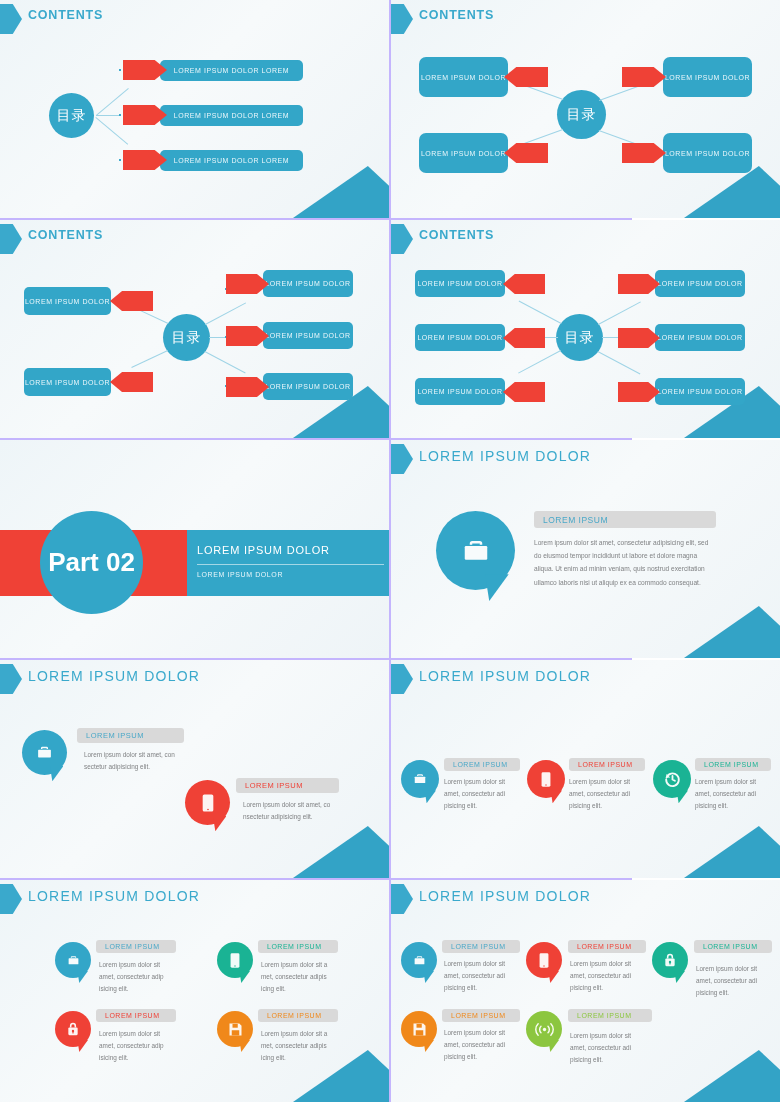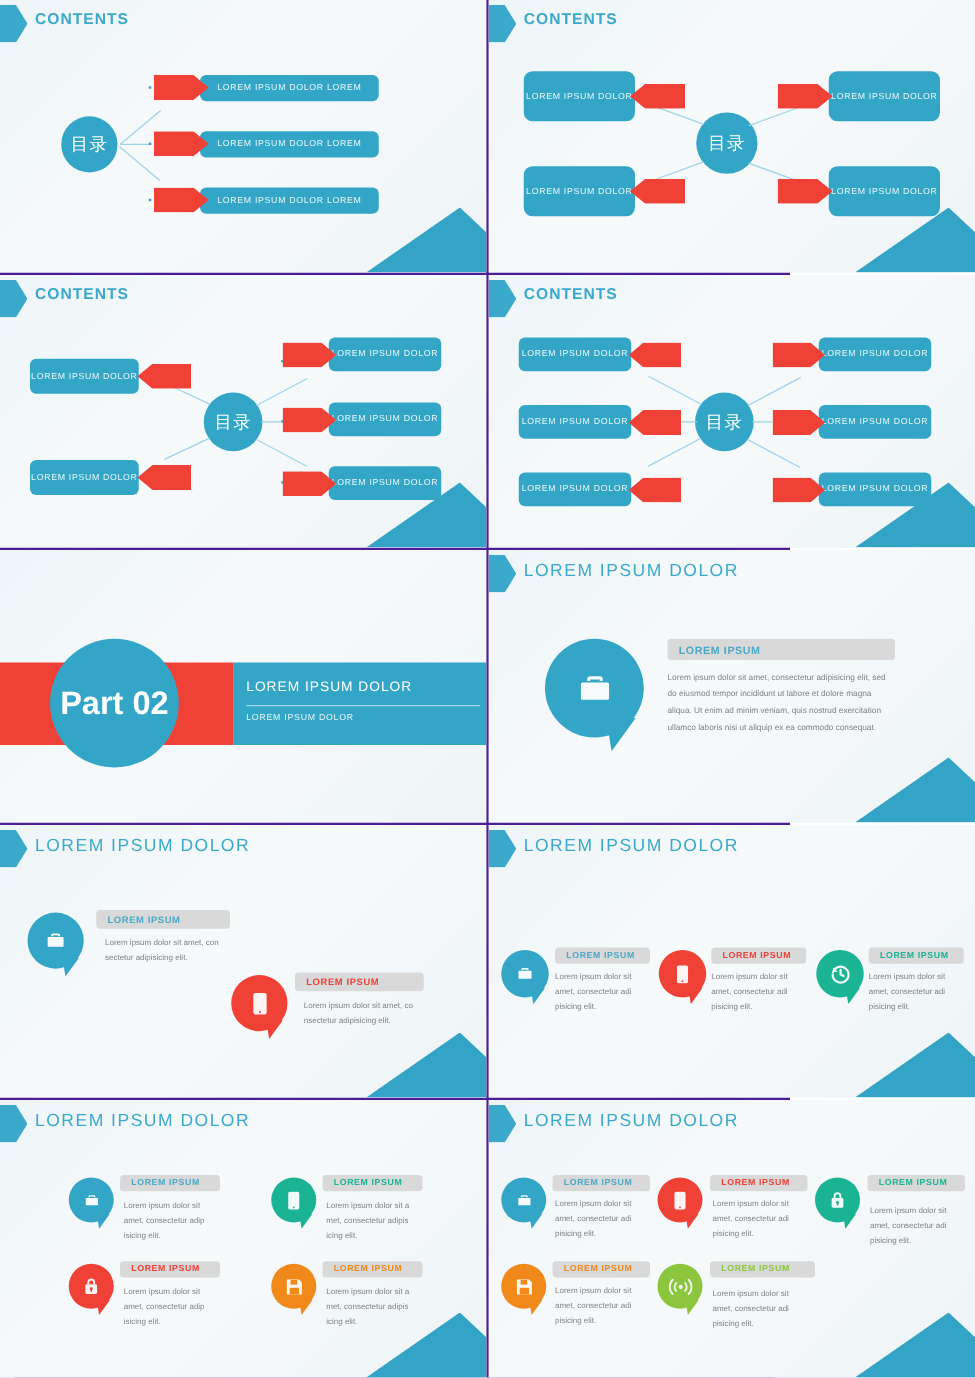--- a/index.html
+++ b/index.html
@@ -9,21 +9,21 @@
     font-family: "Liberation Sans", sans-serif;
     overflow: hidden;
   }
   #grid {
     width: 632px; height: 1102px;
     display: grid;
     grid-template-columns: 389px 389px;
     grid-template-rows: 218px 218px 218px 218px 222px;
     column-gap: 2px;
     row-gap: 2px;
-    background: #4c1d95;
+    background: #c4b5fd;
     border-radius: 14px;
   }
   .slide {
     position: relative;
     overflow: hidden;
     background: #f2f7f9;
     background-image: linear-gradient(135deg, #eef5f8 0%, #f7fafb 45%, #eef4f7 100%);
   }
   
   .chev {
@@ -97,21 +97,21 @@
     content: ""; position: absolute;
     right: 8%; bottom: -14%;
     width: 30%; height: 34%;
     background: inherit;
     clip-path: polygon(0 0, 100% 0, 18% 100%);
   }
   .bub svg { position: relative; z-index: 2; }
 
   .lbl {
     position: absolute; background: #d9d9d9; border-radius: 3px;
-    font-size: 7.5px; font-weight: bold; letter-spacing: 0.5px;
+    font-size: 7.5px; font-weight: normal; letter-spacing: 0.5px;
     display: flex; align-items: center; padding-left: 9px;
   }
   .body {
     position: absolute; color: #808284;
     font-size: 6.4px; line-height: 1.85;
   }
   .body.big { font-size: 6.6px; line-height: 2.0; }
 </style>
 </head>
 <body>

